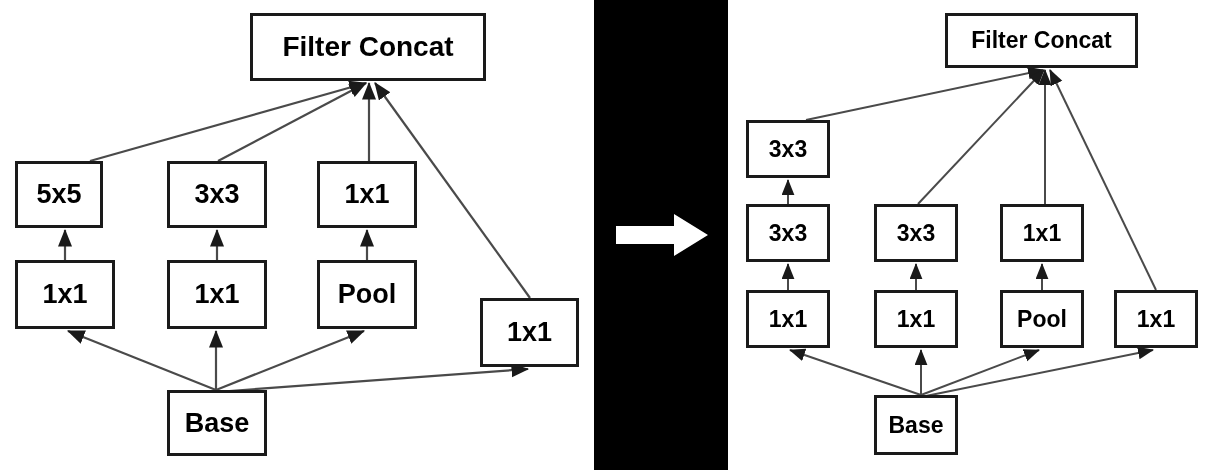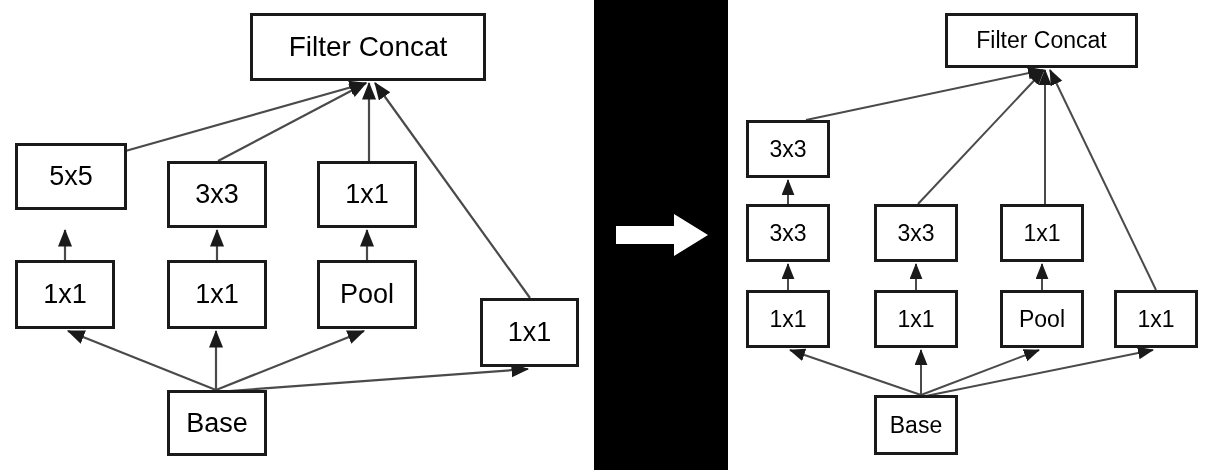--- a/index.html
+++ b/index.html
@@ -57,21 +57,21 @@
     border: 3px solid #1a1a1a;
     display: flex;
     align-items: center;
     justify-content: center;
     color: #000000;
     line-height: 1;
     white-space: nowrap;
   }
   .node-label {
     display: block;
-    font-weight: 400;
+    font-weight: 700;
   }
 </style>
 </head>
 <body>
 
 <div id="figure">
 
   <div class="panel" id="panel-left">
     <svg class="edges" id="edges-left" width="594" height="470" viewBox="0 0 594 470">
       <defs>
@@ -90,21 +90,21 @@
           <line x1="216" y1="390" x2="68" y2="331" marker-end="url(#ah-l)"></line>
           <line x1="216" y1="390" x2="216" y2="331" marker-end="url(#ah-l)"></line>
           <line x1="216" y1="390" x2="364" y2="331" marker-end="url(#ah-l)"></line>
           <line x1="216" y1="392" x2="528" y2="369" marker-end="url(#ah-l)"></line>
         </g>
     </svg>
     <div id="nodes-left">
         <div class="node" style="left: 250px; top: 13px; width: 236px; height: 68px; font-size: 28px;">
           <span class="node-label">Filter Concat</span>
         </div>
-        <div class="node" style="left: 15px; top: 143px; width: 112px; height: 67px; font-size: 27px;">
+        <div class="node" style="left: 15px; top: 161px; width: 88px; height: 67px; font-size: 27px;">
           <span class="node-label">5x5</span>
         </div>
         <div class="node" style="left: 167px; top: 161px; width: 100px; height: 67px; font-size: 27px;">
           <span class="node-label">3x3</span>
         </div>
         <div class="node" style="left: 317px; top: 161px; width: 100px; height: 67px; font-size: 27px;">
           <span class="node-label">1x1</span>
         </div>
         <div class="node" style="left: 15px; top: 260px; width: 100px; height: 69px; font-size: 27px;">
           <span class="node-label">1x1</span>

